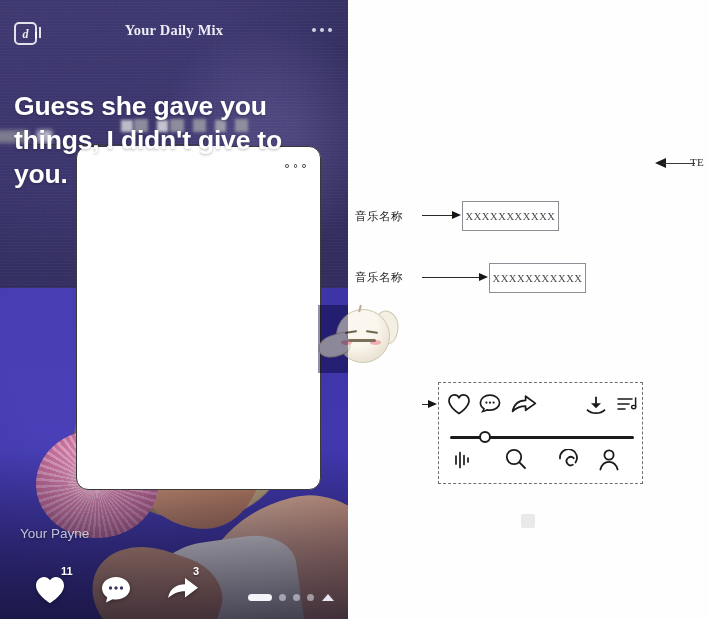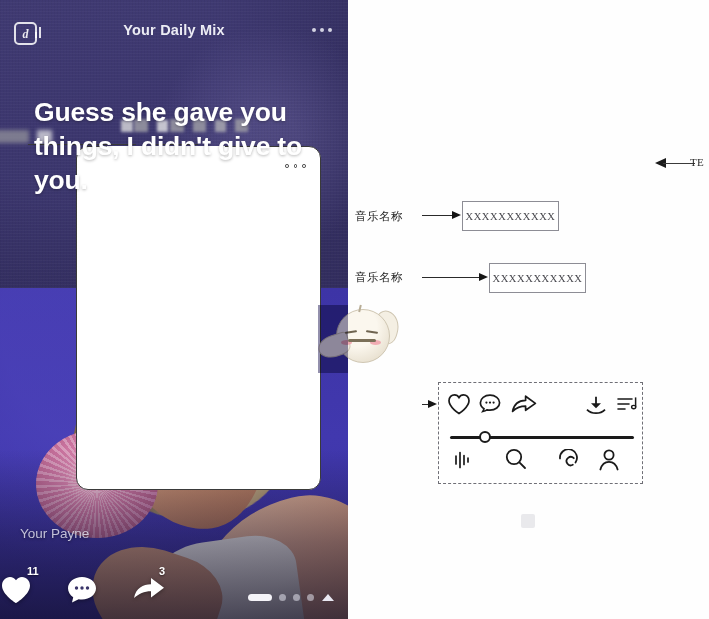--- a/index.html
+++ b/index.html
@@ -122,42 +122,42 @@
     display:flex;align-items:center;justify-content:center;
     color:rgba(255,255,255,.9);font-size:12px;font-weight:700;font-style:italic;
     font-family:"Liberation Serif",serif;line-height:1;
   }
   .logo-bars{position:absolute;left:35px;top:25px;display:flex;align-items:flex-end;gap:1.5px;height:13px;}
   .logo-bars i{display:block;width:2px;background:rgba(255,255,255,.85);}
   .logo-bars i:nth-child(1){height:6px;}
   .logo-bars i:nth-child(2){height:11px;}
   .ph-title{
     position:absolute;left:0;top:22px;width:348px;text-align:center;
-    color:#ececf4;font-size:14.5px;font-weight:700;letter-spacing:.2px;
+    color:#ececf4;font-size:14.5px;font-weight:700;letter-spacing:.2px;font-family:Liberation Serif, serif;
   }
   .ph-dots{position:absolute;right:16px;top:28px;display:flex;gap:4px;}
   .ph-dots i{width:4px;height:4px;border-radius:50%;background:#d3d2e2;display:block;}
 
   
-  .lyric-wrap{position:absolute;left:14px;top:96px;width:322px;z-index:6;margin-left:20px;}
+  .lyric-wrap{position:absolute;left:14px;top:90px;width:322px;z-index:6;}
   .lyric-main{
     color:#ffffff;font-size:26.5px;line-height:1.28;font-weight:700;
     letter-spacing:-.2px;text-shadow:0 1px 3px rgba(0,0,0,.28);
   }
   .lyric-sub{
     margin-top:12px;color:rgba(215,214,233,.62);font-size:17px;font-weight:700;letter-spacing:-.1px;
   }
 
   
   .np{position:absolute;left:20px;bottom:78px;z-index:7;}
   .np-title{color:#fff;font-size:16.5px;font-weight:700;letter-spacing:-.1px;text-shadow:0 1px 3px rgba(0,0,0,.45);}
   .np-artist{margin-top:6px;color:rgba(222,221,236,.85);font-size:13.5px;font-weight:500;text-shadow:0 1px 3px rgba(0,0,0,.45);}
 
   
-  .actbar{position:absolute;left:0;bottom:12px;z-index:7;display:flex;align-items:flex-end;gap:34px;}
+  .actbar{position:absolute;left:34px;bottom:12px;z-index:7;display:flex;align-items:flex-end;gap:34px;}
   .act{position:relative;width:32px;height:32px;}
   .act svg{display:block;filter:drop-shadow(0 1px 2px rgba(0,0,0,.4));}
   .act .cnt{
     position:absolute;left:27px;top:-10px;color:#fff;font-size:11px;font-weight:600;
     text-shadow:0 1px 2px rgba(0,0,0,.5);
   }
   .pager{position:absolute;right:14px;bottom:18px;z-index:7;display:flex;align-items:center;gap:7px;}
   .pager .pill{width:24px;height:7px;border-radius:4px;background:#f4f3f8;}
   .pager .pd{width:7px;height:7px;border-radius:50%;background:rgba(228,227,238,.55);}
   .pager .tri{

